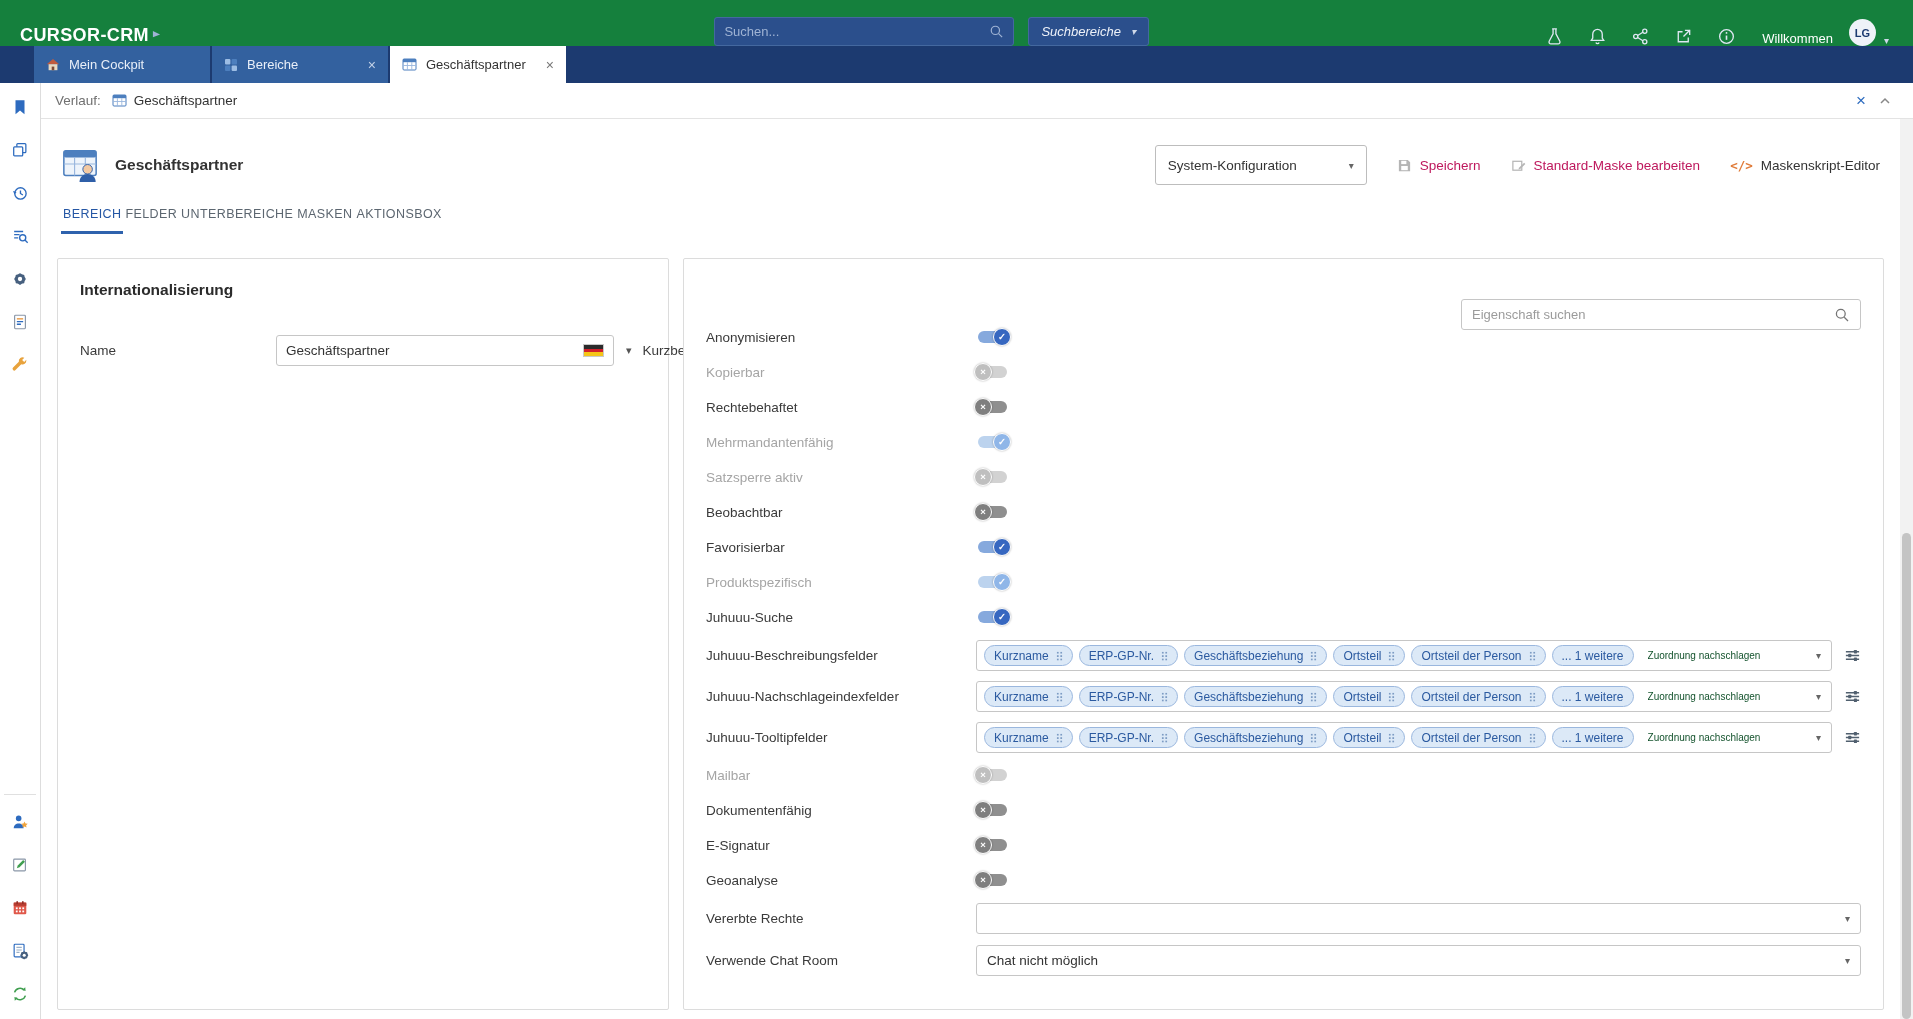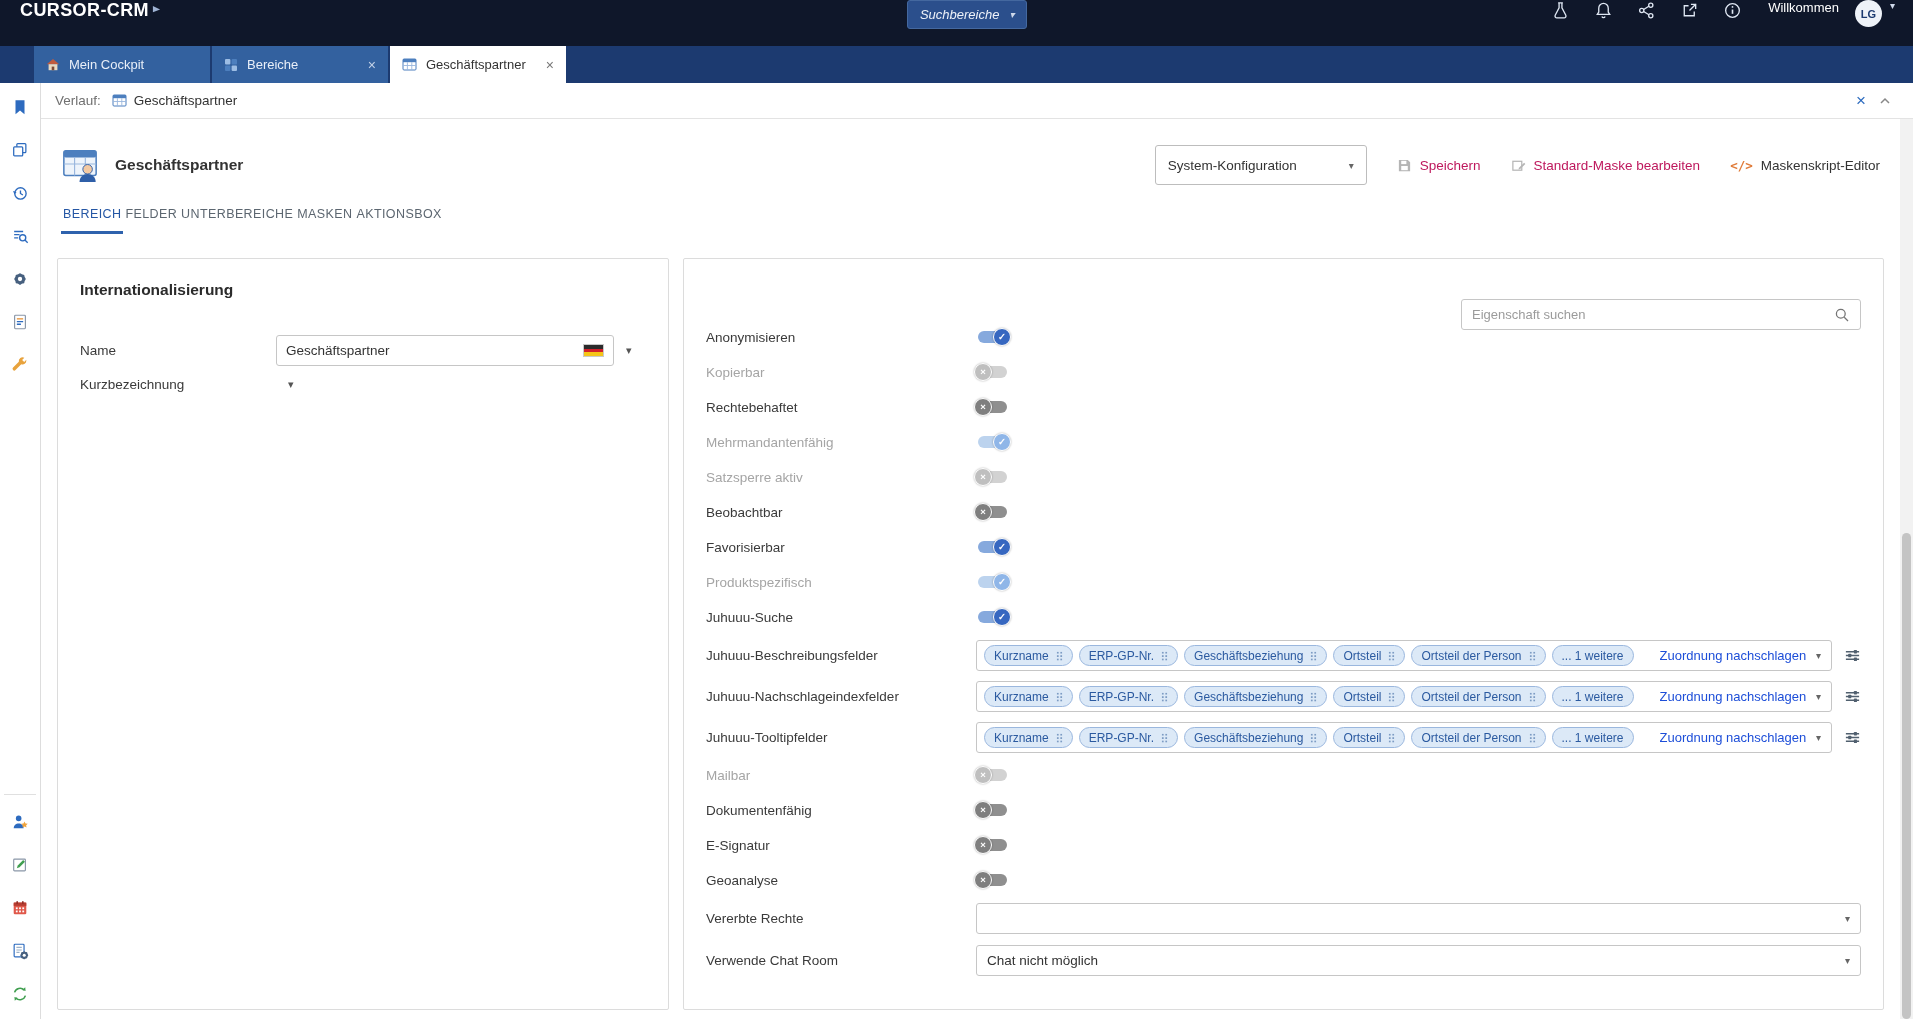--- a/index.html
+++ b/index.html
@@ -1,20 +1,20 @@
 <!DOCTYPE html>
 <html><head>
 <meta charset="utf-8">
 <style>
   * { box-sizing: border-box; margin: 0; padding: 0; }
   html,body { width:1913px; height:1019px; overflow:hidden; }
   body { font-family:"Liberation Sans", sans-serif; background:#fff; color:#333; }
 
   
-  .topbar { height:46px; background:#0f172a; display:flex; align-items:flex-start; padding:0 18px 0 20px; color:#fff; }
+  .topbar { height:46px; background:#15803d; display:flex; align-items:flex-end; padding:0 24px 0 20px; color:#fff; }
   .logo { display:flex; align-items:flex-start; gap:3px; font-size:18px; font-weight:bold; letter-spacing:.4px; white-space:nowrap; }
   .tb-spacer1 { flex:1.4; } .tb-spacer2 { flex:1; }
   .tb-search { width:300px; height:29px; background:#2b4f8c; border:1px solid #44689f; border-radius:3px; display:flex; align-items:center; padding:0 9px; }
   .tb-search input { flex:1; background:transparent; border:none; outline:none; color:#e6edf8; font-size:13px; font-family:inherit; min-width:0; }
   .tb-search input::placeholder { color:#9fb3d4; }
   .scope-btn { margin-left:14px; height:29px; background:#2b4f8c; border:1px solid #44689f; border-radius:3px; display:flex; align-items:center; gap:10px; padding:0 12px; font-size:13px; color:#eef2f9; cursor:pointer; white-space:nowrap;font-style:italic; }
   .tb-caret { font-size:10px; color:#cfd9ea; }
   .tb-icons { display:flex; align-items:center; gap:23px; margin-right:26px; }
   .tb-iconbtn { width:20px; height:20px; display:flex; align-items:center; justify-content:center; cursor:pointer; }
   .welcome { font-size:13px; margin-right:16px; }
@@ -59,21 +59,21 @@
   .sec-tab { font-size:12.5px; letter-spacing:.4px; color:#5c6670; padding:0 2px 10px; border-bottom:3px solid transparent; cursor:pointer; white-space:nowrap; }
   .sec-tab.active { color:#2456a4; border-bottom-color:#2e62ad; }
 
   .panels { display:flex; gap:14px; flex:1; margin-top:24px; padding-bottom:12px; min-height:0; }
   .panel { border:1px solid #dcdcdc; border-radius:2px; background:#fff; padding:22px; }
   .panel-left { width:612px; flex:none; }
   .panel-right { flex:1; position:relative; min-width:0; overflow:hidden; }
   .panel-title { font-size:15.5px; font-weight:bold; color:#2b2b2b; }
 
   
-  .intl-fields { margin-top:36px; display:flex; flex-direction:column; gap:11px; }
+  .intl-fields { margin-top:36px; display:flex; flex-direction:row; gap:11px; }
   .intl-row { display:flex; align-items:center; }
   .intl-label { width:196px; flex:none; font-size:13.5px; color:#3a3a3a; }
   .intl-input { width:338px; height:31px; border:1px solid #c6c6c6; border-radius:3px; display:flex; align-items:center; gap:8px; padding:0 9px; background:#fff; }
   .intl-input input { flex:1; border:none; outline:none; font-size:13.5px; color:#333; font-family:inherit; min-width:0; background:transparent; }
   .flag-de { width:21px; height:13px; flex:none; border:1px solid #c9c9c9; background:linear-gradient(#2b2b2b 0 33%, #d2202a 33% 66%, #f5c518 66% 100%); }
   .intl-caret { margin-left:12px; color:#555; font-size:11px; cursor:pointer; }
 
   
   .props-search { position:absolute; top:40px; right:22px; width:400px; height:31px; border:1px solid #c6c6c6; border-radius:3px; display:flex; align-items:center; gap:8px; padding:0 10px; background:#fff; }
   .props-search input { flex:1; border:none; outline:none; font-size:13px; color:#333; font-family:inherit; min-width:0; background:transparent; }
@@ -96,41 +96,50 @@
   .prop-row.on .knob { left:auto; right:-4px; background:#3667c0; }
   .prop-row.disabled .toggle { background:#d2d2d2; }
   .prop-row.disabled .knob { background:#bfbfbf; }
   .prop-row.disabled.on .toggle { background:#bcd3ee; }
   .prop-row.disabled.on .knob { background:#8fb6e8; }
 
   
   .chip-field { flex:1; min-width:0; height:31px; border:1px solid #c6c6c6; border-radius:3px; background:#fff; display:flex; align-items:center; gap:6px; padding:0 10px 0 7px; overflow:hidden; cursor:text; }
   .chip { display:inline-flex; align-items:center; gap:7px; height:21px; padding:0 9px; background:#dce9f7; border:1px solid #9ab7de; border-radius:11px; color:#2b5aa0; font-size:12px; white-space:nowrap; flex:none; cursor:pointer; }
   .grip { width:7px; height:10px; background-image:radial-gradient(#7d9cc4 1px, transparent 1.3px); background-size:3.5px 3.4px; }
-  .chip-placeholder { color:#1d4ed8; font-size:13px; margin-left:20px; white-space:nowrap; overflow:hidden; flex:1; }
+  .chip-placeholder { color:#14532d; font-size:10px; margin-left:8px; white-space:nowrap; overflow:hidden; flex:1; }
   .sliders-icon { margin-left:12px; flex:none; display:flex; cursor:pointer; }
 
   
   .select-field { flex:1; min-width:0; height:31px; border:1px solid #c6c6c6; border-radius:3px; background:#fff; display:flex; align-items:center; padding:0 10px; font-size:13.5px; color:#333; cursor:pointer; }
 
   
   .scrollbar { position:absolute; top:36px; right:0; bottom:0; width:13px; background:#f2f2f2; }
   .scrollbar .thumb { position:absolute; left:2px; right:2px; top:46%; height:54%; background:#c4c4c4; border-radius:6px; cursor:grab; }
 </style>
 </head>
 <body>
 
 <div class="topbar">
   <div class="logo">
     <span>CURSOR-CRM</span>
     <span><svg viewBox="0 0 10 12" width="9" height="11">
           <path d="M1 11V1l8 4-8 3z" fill="#9fb3d4"></path>
         </svg></span>
   </div>
   <div class="tb-spacer1"></div>
+  <div class="tb-search">
+    <input placeholder="Suchen..." style="">
+    <span style="color:#9fb3d4;display:flex;">
+      <svg viewBox="0 0 20 20" width="15" height="15" fill="none" stroke="currentColor" stroke-width="1.6">
+          <circle cx="8.5" cy="8.5" r="5.5"></circle>
+          <path d="M12.8 12.8L17.5 17.5"></path>
+        </svg>
+    </span>
+  </div>
   <div class="scope-btn">
     <span>Suchbereiche</span>
     <span class="tb-caret">▾</span>
   </div>
   <div class="tb-spacer2"></div>
   <div class="tb-icons">
     <span class="tb-iconbtn">
         <svg viewBox="0 0 20 20" width="19" height="19">
           <path d="M7.5 2h5M8.5 2v5.2L4.4 15a2 2 0 0 0 1.8 2.8h7.6a2 2 0 0 0 1.8-2.8L11.5 7.2V2" fill="none" stroke="#dfe7f3" stroke-width="1.4"></path>
         </svg>

